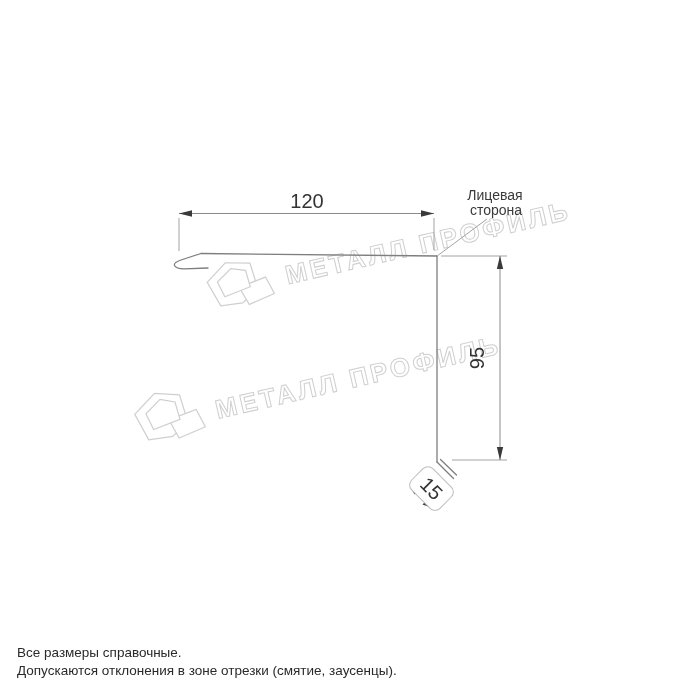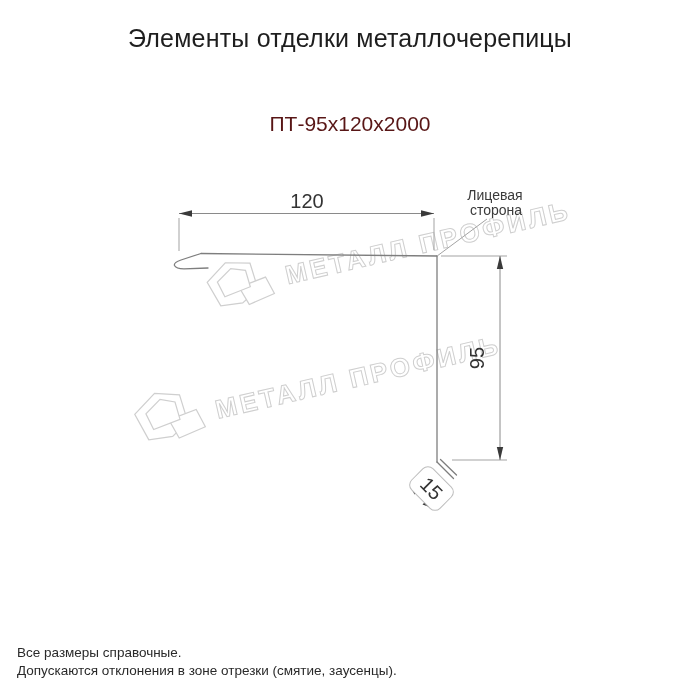--- a/index.html
+++ b/index.html
@@ -36,22 +36,20 @@
   .thin-line{stroke:#a3a3a3;stroke-width:1;fill:none;}
   .dim-line{stroke:#8a8a8a;stroke-width:1;fill:none;}
   .arrow{fill:#3a3a3a;stroke:none;}
   .wm-shape{fill:#ffffff;stroke:#cfcfcf;stroke-width:1.2;}
 </style>
 </head>
 <body>
 
 <div class="canvas">
 
-  <div class="page-title">Элементы отделки металлочерепицы</div>
-  <div class="product-code">ПТ-95х120х2000</div>
 
   <svg class="drawing-svg" width="700" height="700" viewBox="0 0 700 700">
 
     <g transform="translate(212,312) rotate(-13)">
       <g>
         <path class="wm-shape" d="M10,-4 L2,-30 L24,-45 L48,-39 L50,-12 L32,-2 Z"></path>
         <path class="wm-shape" d="M32,-18 L60,-22 L65,-4 L38,1 Z"></path>
         <path class="wm-shape" d="M16,-12 L12,-28 L28,-38 L42,-33 L43,-16 Z"></path>
       </g>
       <text class="wm-text" x="80" y="-10">МЕТАЛЛ ПРОФИЛЬ</text>

